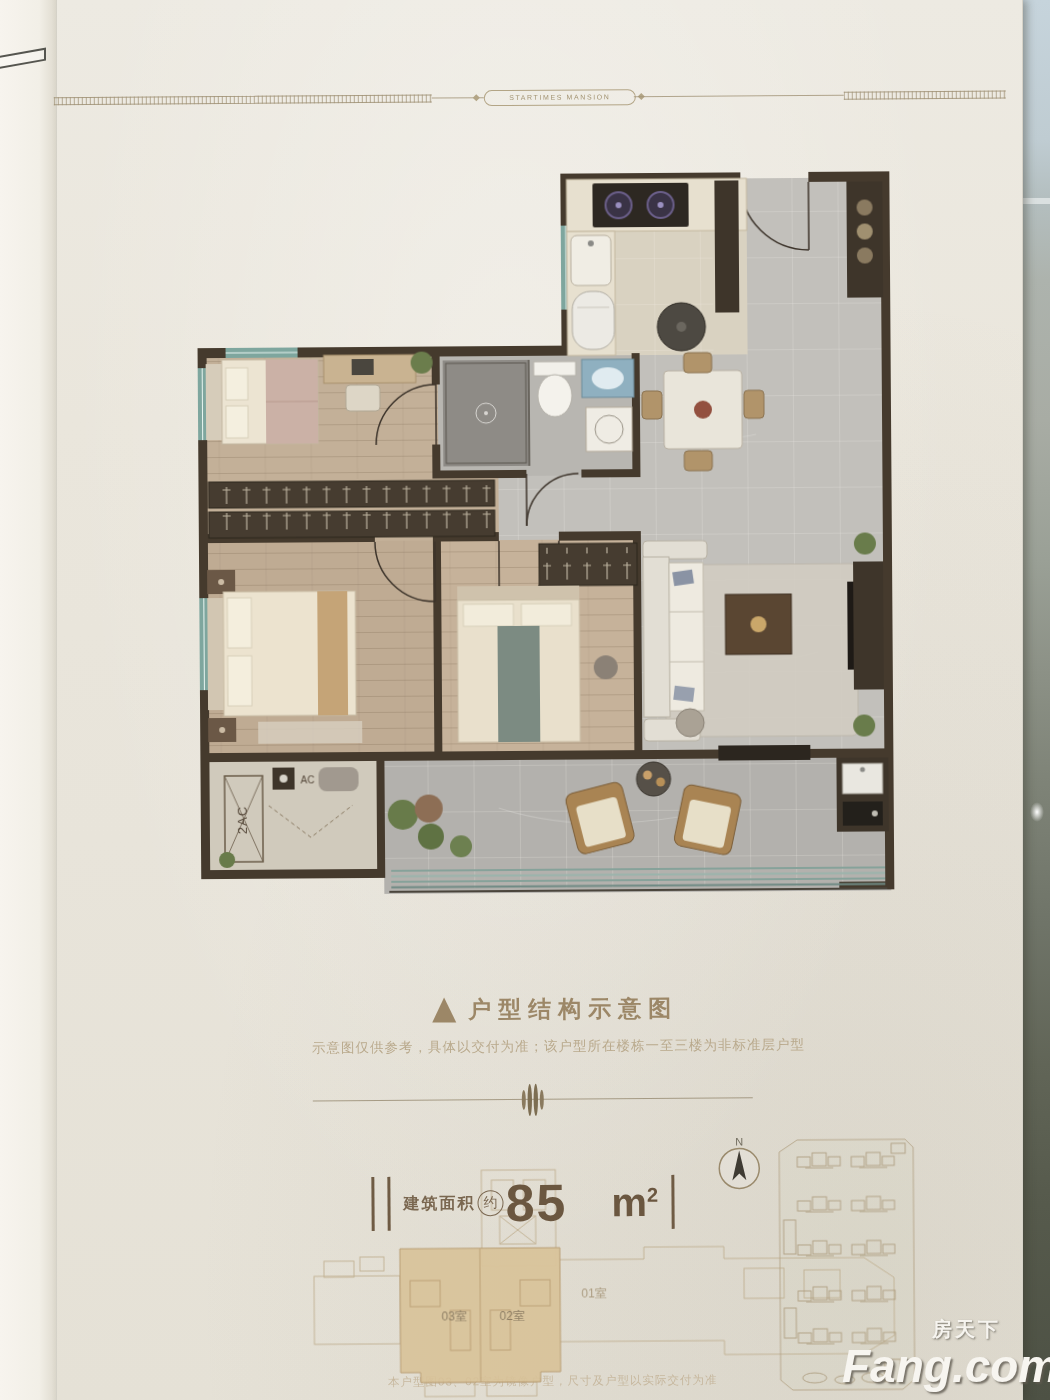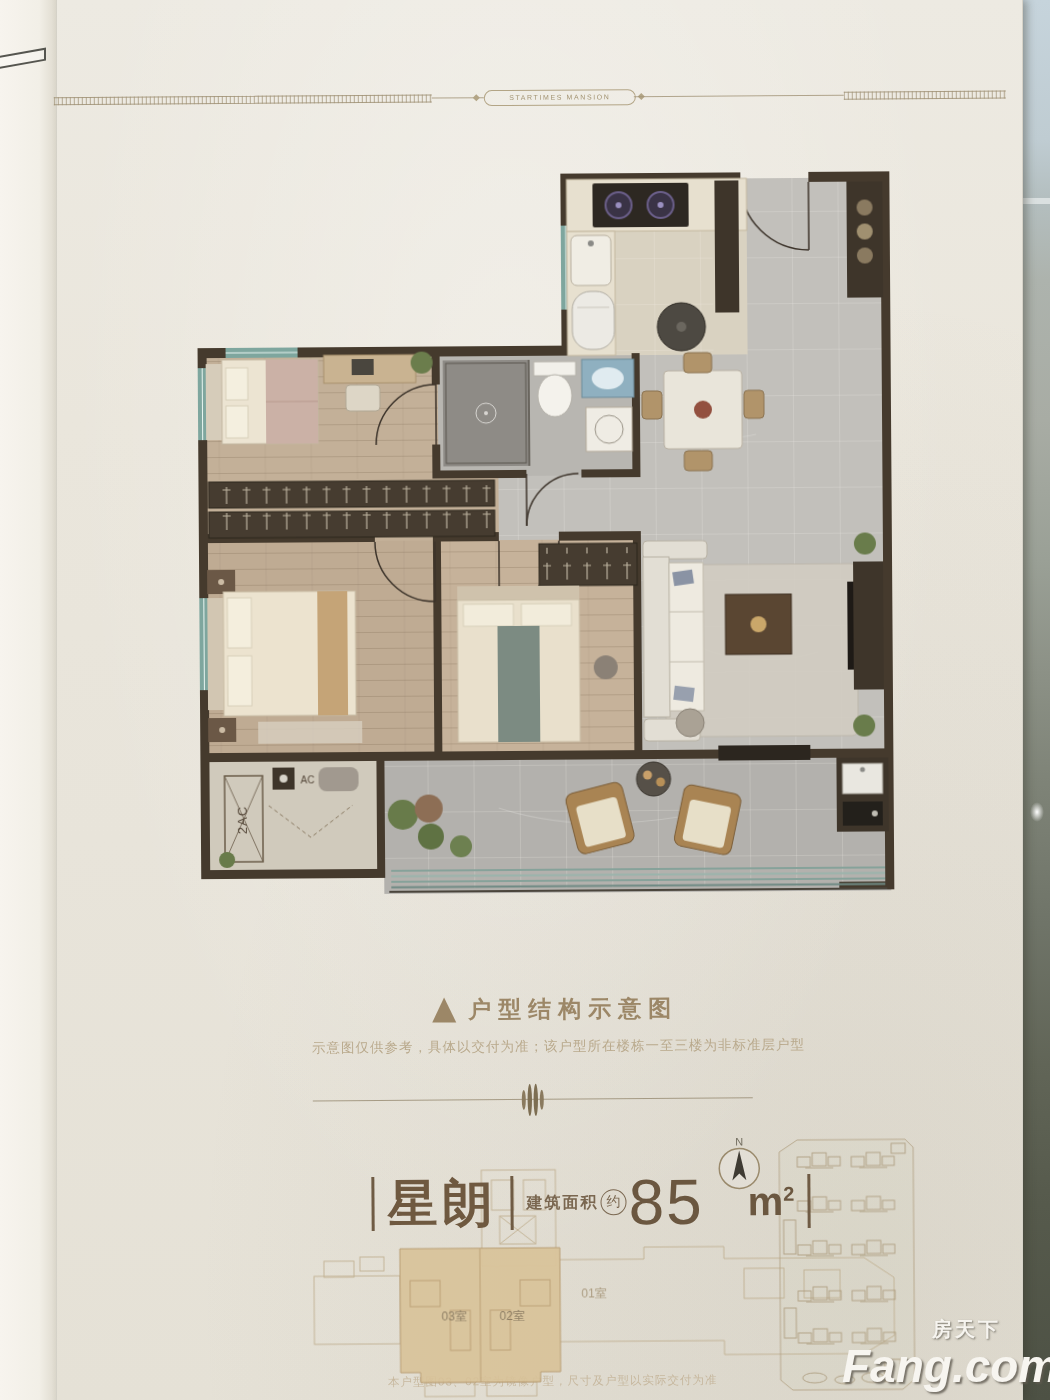--- a/index.html
+++ b/index.html
@@ -53,21 +53,21 @@
   .divider .line{position:absolute;left:0;right:0;top:21px;height:1px;background:rgba(150,138,112,.8);}
   .divider svg{position:absolute;left:50%;top:0;transform:translateX(-50%);}
   
   .unitrow{position:absolute;left:368px;top:1166px;height:74px;display:flex;align-items:center;
     gap:13px;z-index:3;white-space:nowrap;}
   .vbar{width:3px;height:54px;background:#6f5b44;}
   .unit-name{font-size:50px;font-weight:bold;color:#6f5940;letter-spacing:5px;}
   .area-label{font-size:16px;font-weight:700;color:#7a6750;letter-spacing:2px;}
   .approx{display:inline-block;width:24px;height:24px;border:1.5px solid #7a6750;border-radius:50%;
     font-size:14px;line-height:23px;text-align:center;color:#7a6750;margin:0 2px;}
-  .area-value{font-size:64px;font-weight:normal;color:#6b5740;line-height:1;letter-spacing:2px;}
+  .area-value{font-size:52px;font-weight:bold;color:#6b5740;line-height:1;letter-spacing:2px;}
   .area-unit{font-size:40px;color:#6b5740;font-weight:600;margin-left:44px;}
   .area-unit sup{font-size:20px;vertical-align:super;}
   .areagroup{display:flex;align-items:center;}
   
   .keyplan{position:absolute;left:300px;top:1160px;z-index:2;opacity:.95;}
   .siteplan{position:absolute;left:752px;top:1130px;z-index:2;}
   .compass{position:absolute;left:710px;top:1136px;z-index:2;}
   .bottom-note{position:absolute;left:548px;top:1374px;transform:translateX(-50%);width:470px;
     text-align:center;font-size:11.5px;color:#c3b296;opacity:.85;letter-spacing:1px;}
   
@@ -384,21 +384,20 @@
           <rect x="146" y="150" width="20" height="40"></rect>
             <rect x="186" y="150" width="20" height="40"></rect>
         </g>
         <text x="150" y="160" font-size="12" fill="#8a7a5f" text-anchor="middle">03室</text>
         <text x="208" y="160" font-size="12" fill="#8a7a5f" text-anchor="middle">02室</text>
         <text x="290" y="138" font-size="12" fill="#a8987c" text-anchor="middle">01室</text>
       </svg>
 
       <div class="unitrow">
         <div class="vbar"></div>
-        <div class="unit-name">星朗</div>
         <div class="vbar"></div>
         <div class="areagroup">
           <span class="area-label">建筑面积</span>
           <span class="approx">约</span>
           <span class="area-value">85</span>
           <span class="area-unit"><span>m</span><sup>2</sup></span>
         </div>
         <div class="vbar"></div>
       </div>
 

